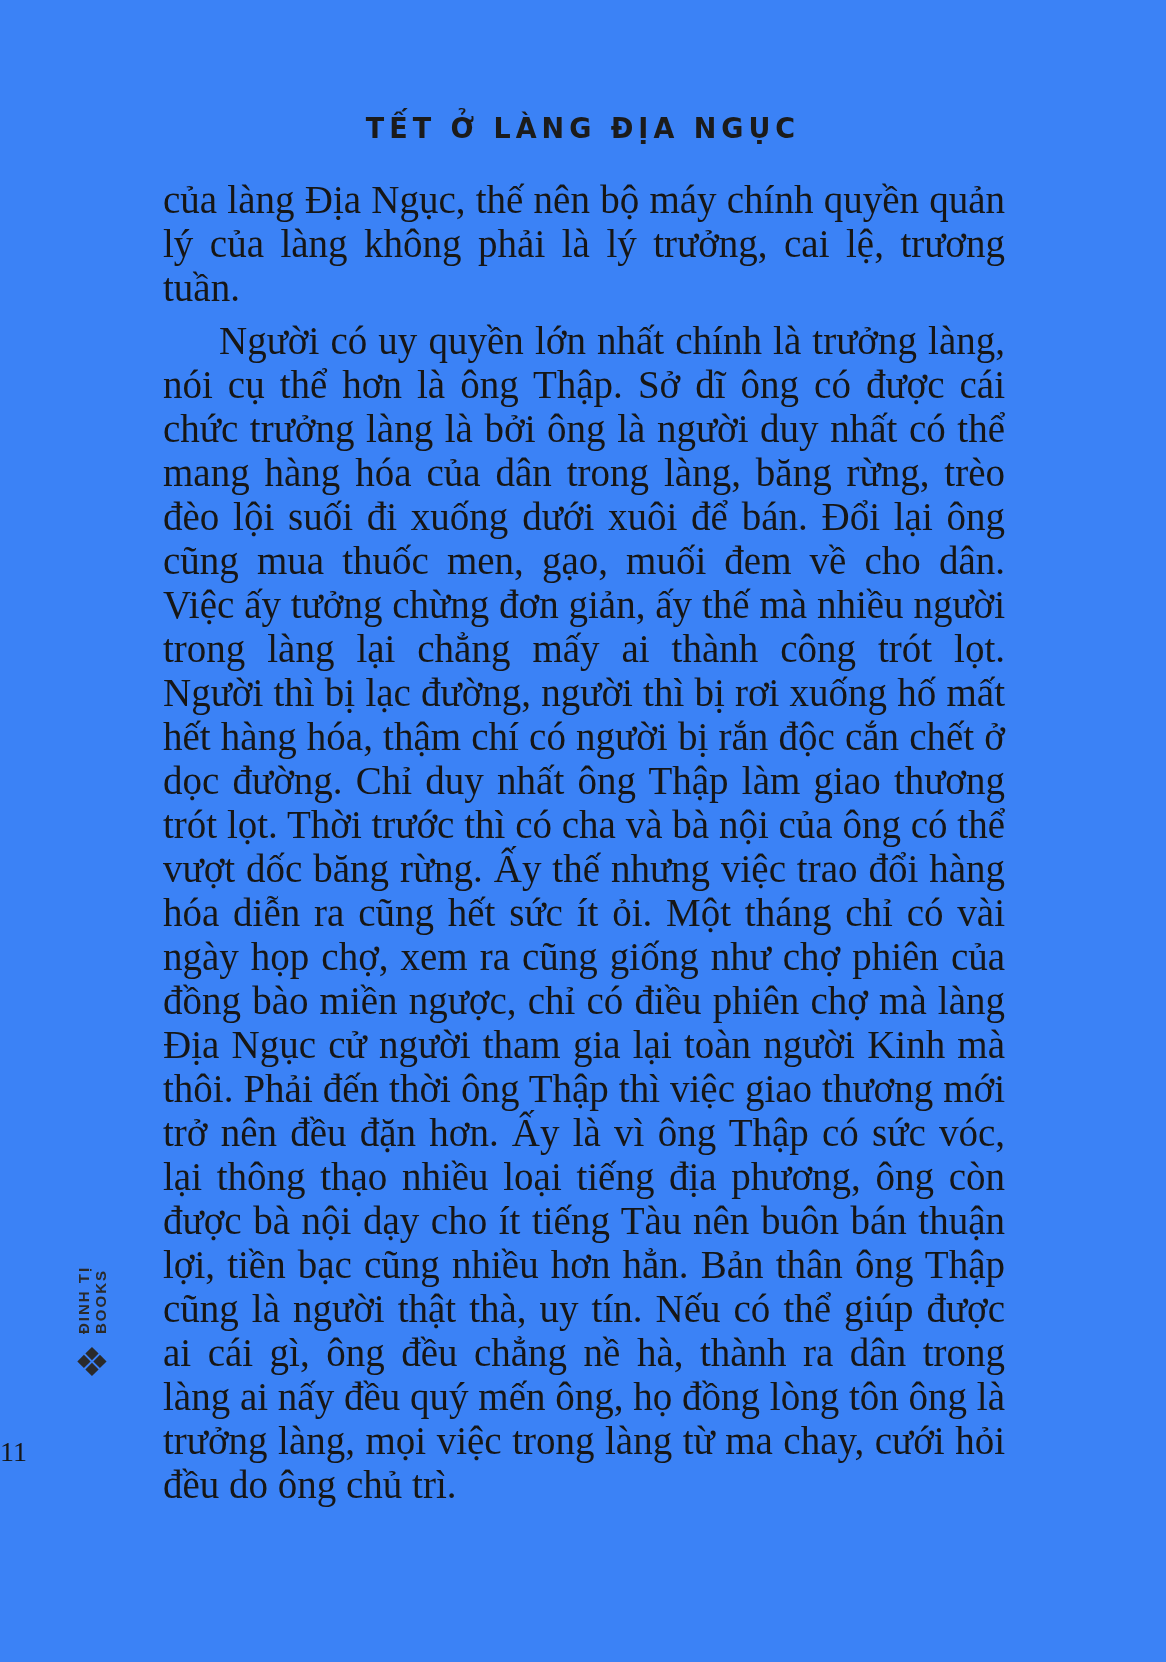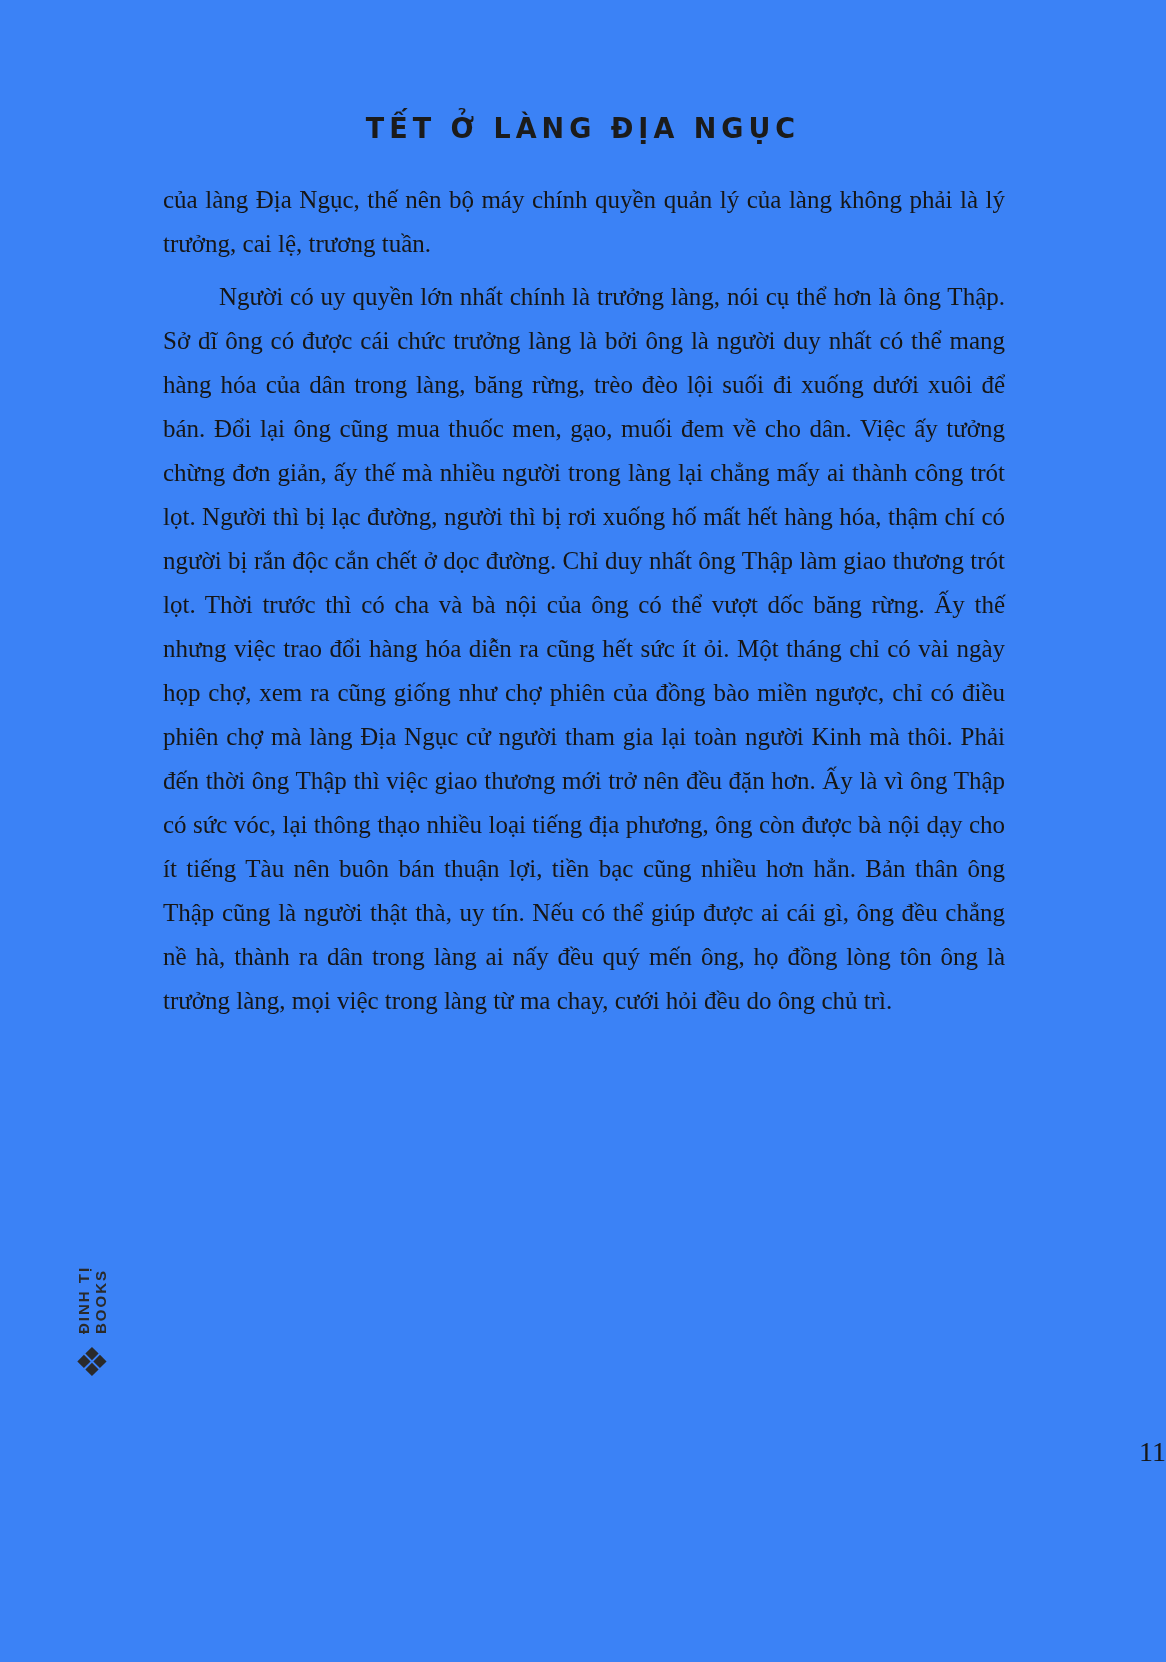--- a/index.html
+++ b/index.html
@@ -30,21 +30,21 @@
     transform: scaleY(1.08);
   }
   .text-block {
     position: absolute;
     top: 178px;
     left: 163px;
     width: 842px;
   }
   .text-block p {
     margin: 0 0 9px 0;
-    font-size: 25px;
+    font-size: 39px;
     line-height: 44px;
     text-align: justify;
     text-justify: inter-word;
     color: #161616;
   }
   .text-block p.indent {
     text-indent: 56px;
   }
   .sidebar {
     position: absolute;
@@ -71,21 +71,21 @@
     font-size: 40px;
     line-height: 40px;
     color: #2a2a2a;
     font-family: "DejaVu Sans", sans-serif;
   }
   .page-number {
     position: absolute;
     top: 1436px;
     left: 0;
     width: 100%;
-    text-align: right;
+    text-align: left;
     font-size: 28px;
     color: #161616;
     font-family: "Liberation Serif", serif;
   }
 </style>
 </head>
 <body>
 
 <div class="page">
 

